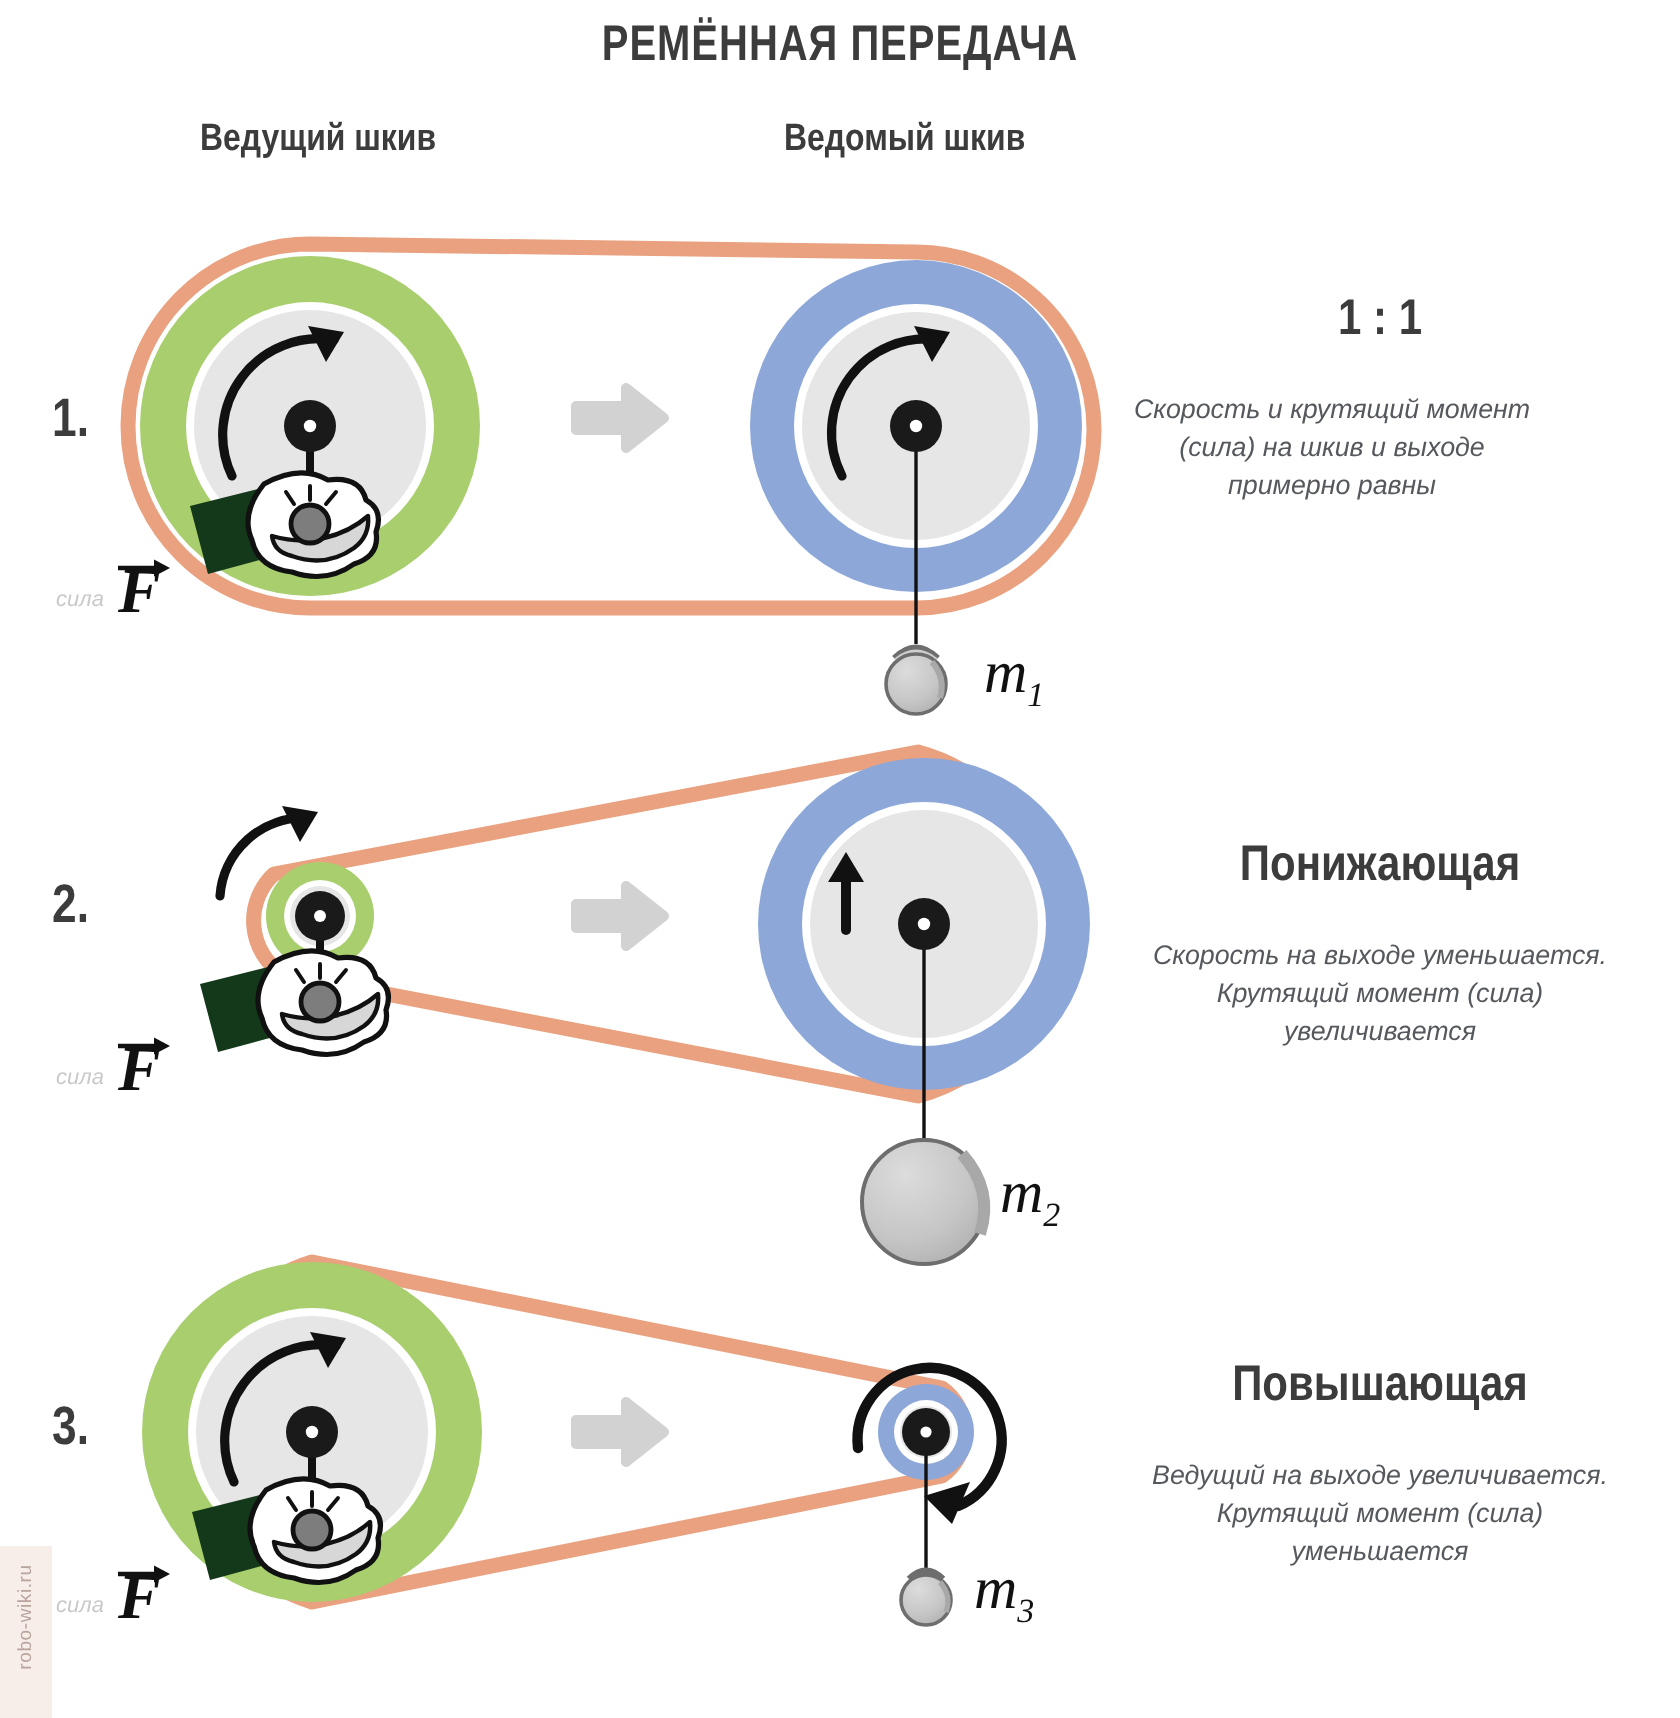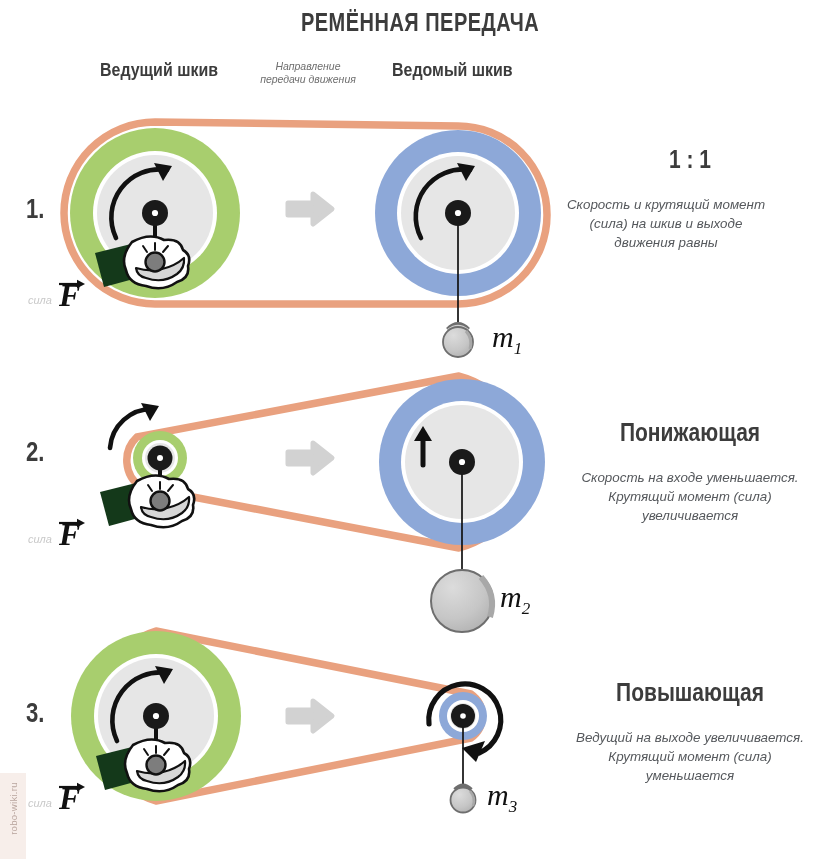--- a/index.html
+++ b/index.html
@@ -77,24 +77,20 @@
   }
 </style>
 </head>
 <body>
 
 <div class="stage">
 
   <div class="title">РЕМЁННАЯ ПЕРЕДАЧА</div>
 
   <div class="hdr hdr-left">Ведущий шкив</div>
-  <div class="hdr-mid">
-    <div>Направление</div>
-    <div>передачи движения</div>
-  </div>
   <div class="hdr hdr-right">Ведомый шкив</div>
 
   <div class="rownum" style="left:26px;top:194px;">1.</div>
   <div class="rownum" style="left:26px;top:437px;">2.</div>
   <div class="rownum" style="left:26px;top:698px;">3.</div>
 
   <svg width="840" height="859" viewBox="0 0 840 859" style="position:absolute;left:0;top:0;">
     <defs>
       <radialGradient id="gWeight" cx="35%" cy="28%" r="85%">
         <stop offset="0%" stop-color="#dcdcdc"></stop>
@@ -288,26 +284,26 @@
     <span>m</span><sub>2</sub>
   </div>
   <div class="masslabel" style="left:487px;top:778px;">
     <span>m</span><sub>3</sub>
   </div>
 
   <div class="ratio" style="left:550px;top:145px;">1 : 1</div>
   <div class="desc" style="left:521px;top:195px;">
     <div>Скорость и крутящий момент</div>
     <div>(сила) на шкив и выходе</div>
-    <div>движения равны</div>
+    <div>примерно равны</div>
   </div>
 
   <div class="ratio" style="left:550px;top:418px;">Понижающая</div>
   <div class="desc" style="left:545px;top:468px;">
-    <div>Скорость на входе уменьшается.</div>
+    <div>Скорость на выходе уменьшается.</div>
     <div>Крутящий момент (сила)</div>
     <div>увеличивается</div>
   </div>
 
   <div class="ratio" style="left:550px;top:678px;">Повышающая</div>
   <div class="desc" style="left:545px;top:728px;">
     <div>Ведущий на выходе увеличивается.</div>
     <div>Крутящий момент (сила)</div>
     <div>уменьшается</div>
   </div>

